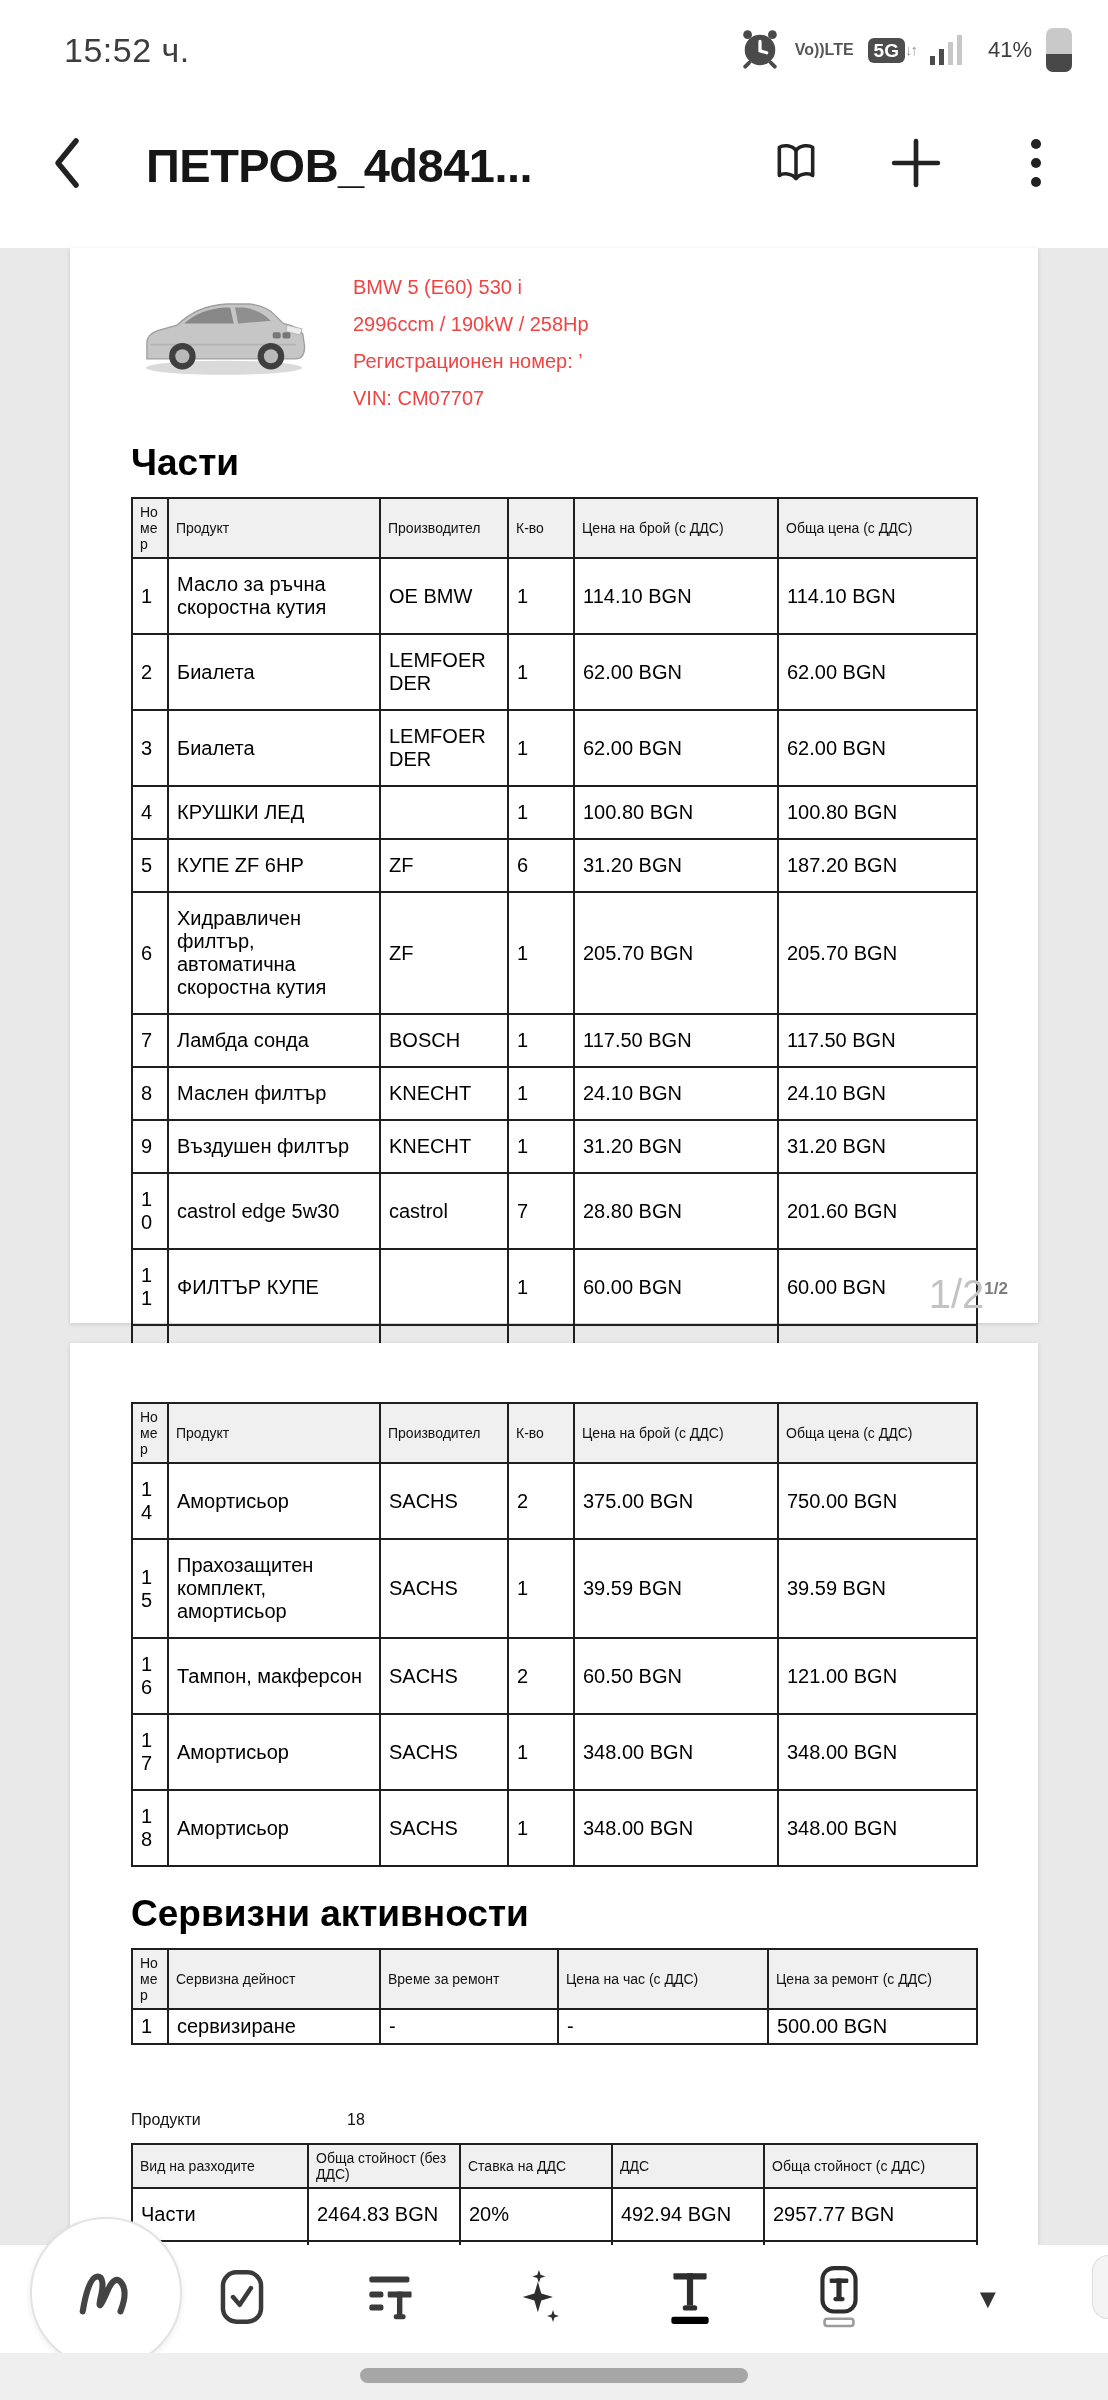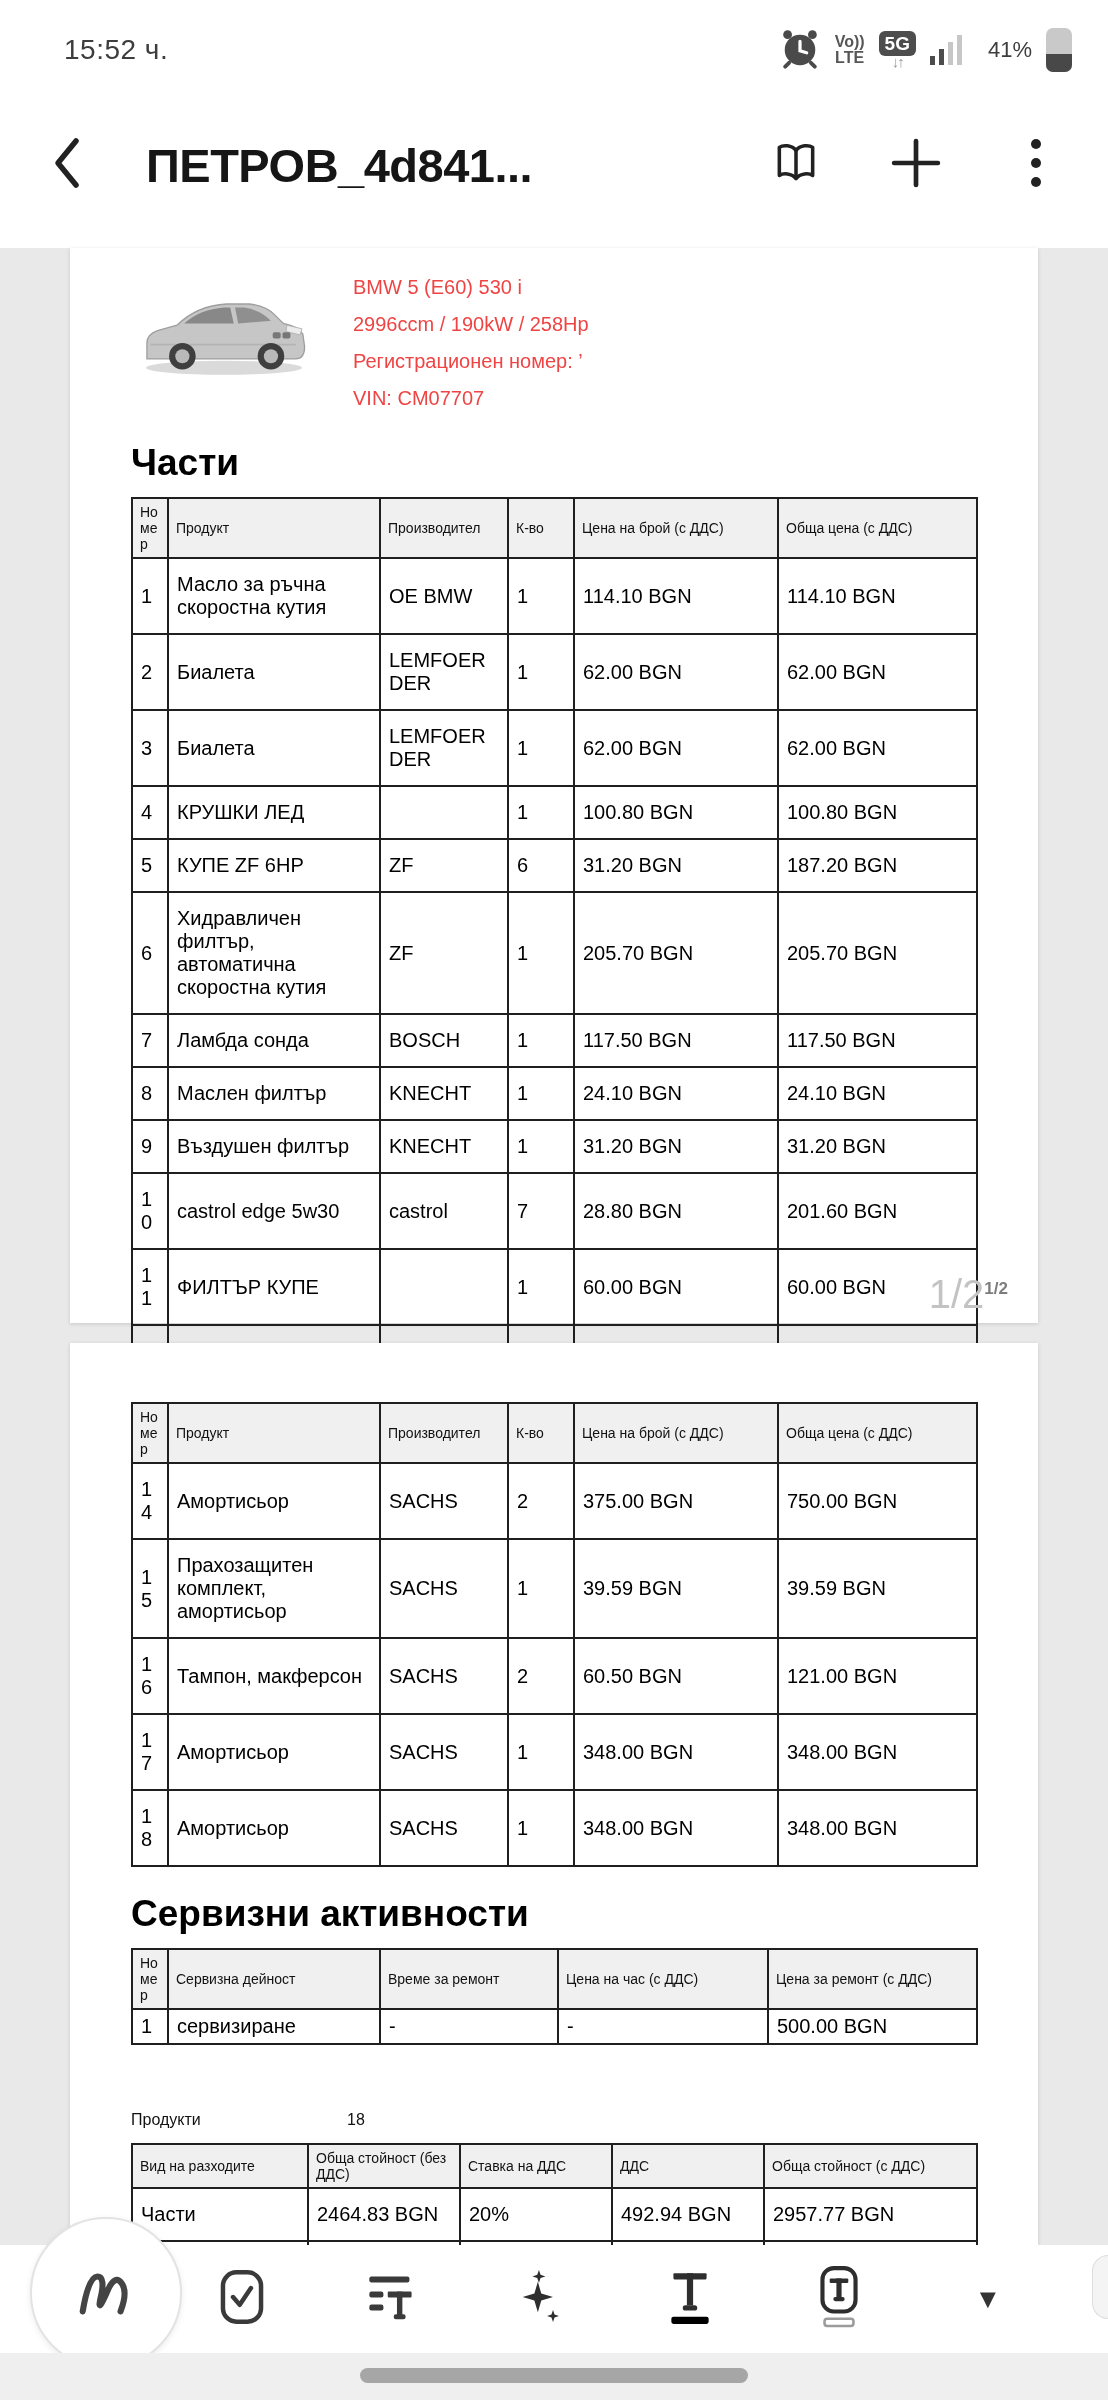--- a/index.html
+++ b/index.html
@@ -2,25 +2,25 @@
 <html><head>
 <meta charset="utf-8">
 <style>
   * { margin:0; padding:0; box-sizing:border-box; }
   html,body { width:1108px; height:2400px; overflow:hidden; background:#fff;
     font-family:"Liberation Sans","DejaVu Sans",sans-serif; }
 
   
   .status-bar{position:absolute;left:0;top:0;width:1108px;height:90px;background:#fff;
     display:flex;align-items:center;justify-content:space-between;padding:10px 36px 0 64px;}
-  .time{font-size:28px;color:#3d3d3d;letter-spacing:.5px;}
+  .time{font-size:34px;color:#3d3d3d;letter-spacing:.5px;}
   .status-icons{display:flex;align-items:center;gap:14px;}
-  .volte{display:flex;flex-direction:column;line-height:1;color:#565656;font-weight:bold;
+  .volte{display:flex;flex-direction:row;line-height:1;color:#565656;font-weight:bold;
     font-size:16px;text-align:center;}
-  .badge5g-wrap{display:flex;flex-direction:column;align-items:center;line-height:1;}
+  .badge5g-wrap{display:flex;align-items:center;line-height:1;}
   .badge5g{background:#4d4d4d;color:#fff;font-weight:bold;font-size:19px;border-radius:6px;
     padding:3px 6px;}
   .arrows5g{color:#9b9b9b;font-size:15px;margin-top:-2px;letter-spacing:-2px;}
   .batt-pct{font-size:22px;color:#3d3d3d;margin-left:8px;}
   .battery{width:26px;height:44px;border-radius:7px;background:#c9c9c9;overflow:hidden;
     position:relative;}
   .battery .charge{position:absolute;left:0;bottom:0;width:100%;height:42%;background:#484848;}
 
   
   .title-bar{position:absolute;left:0;top:90px;width:1108px;height:158px;background:#fff;

